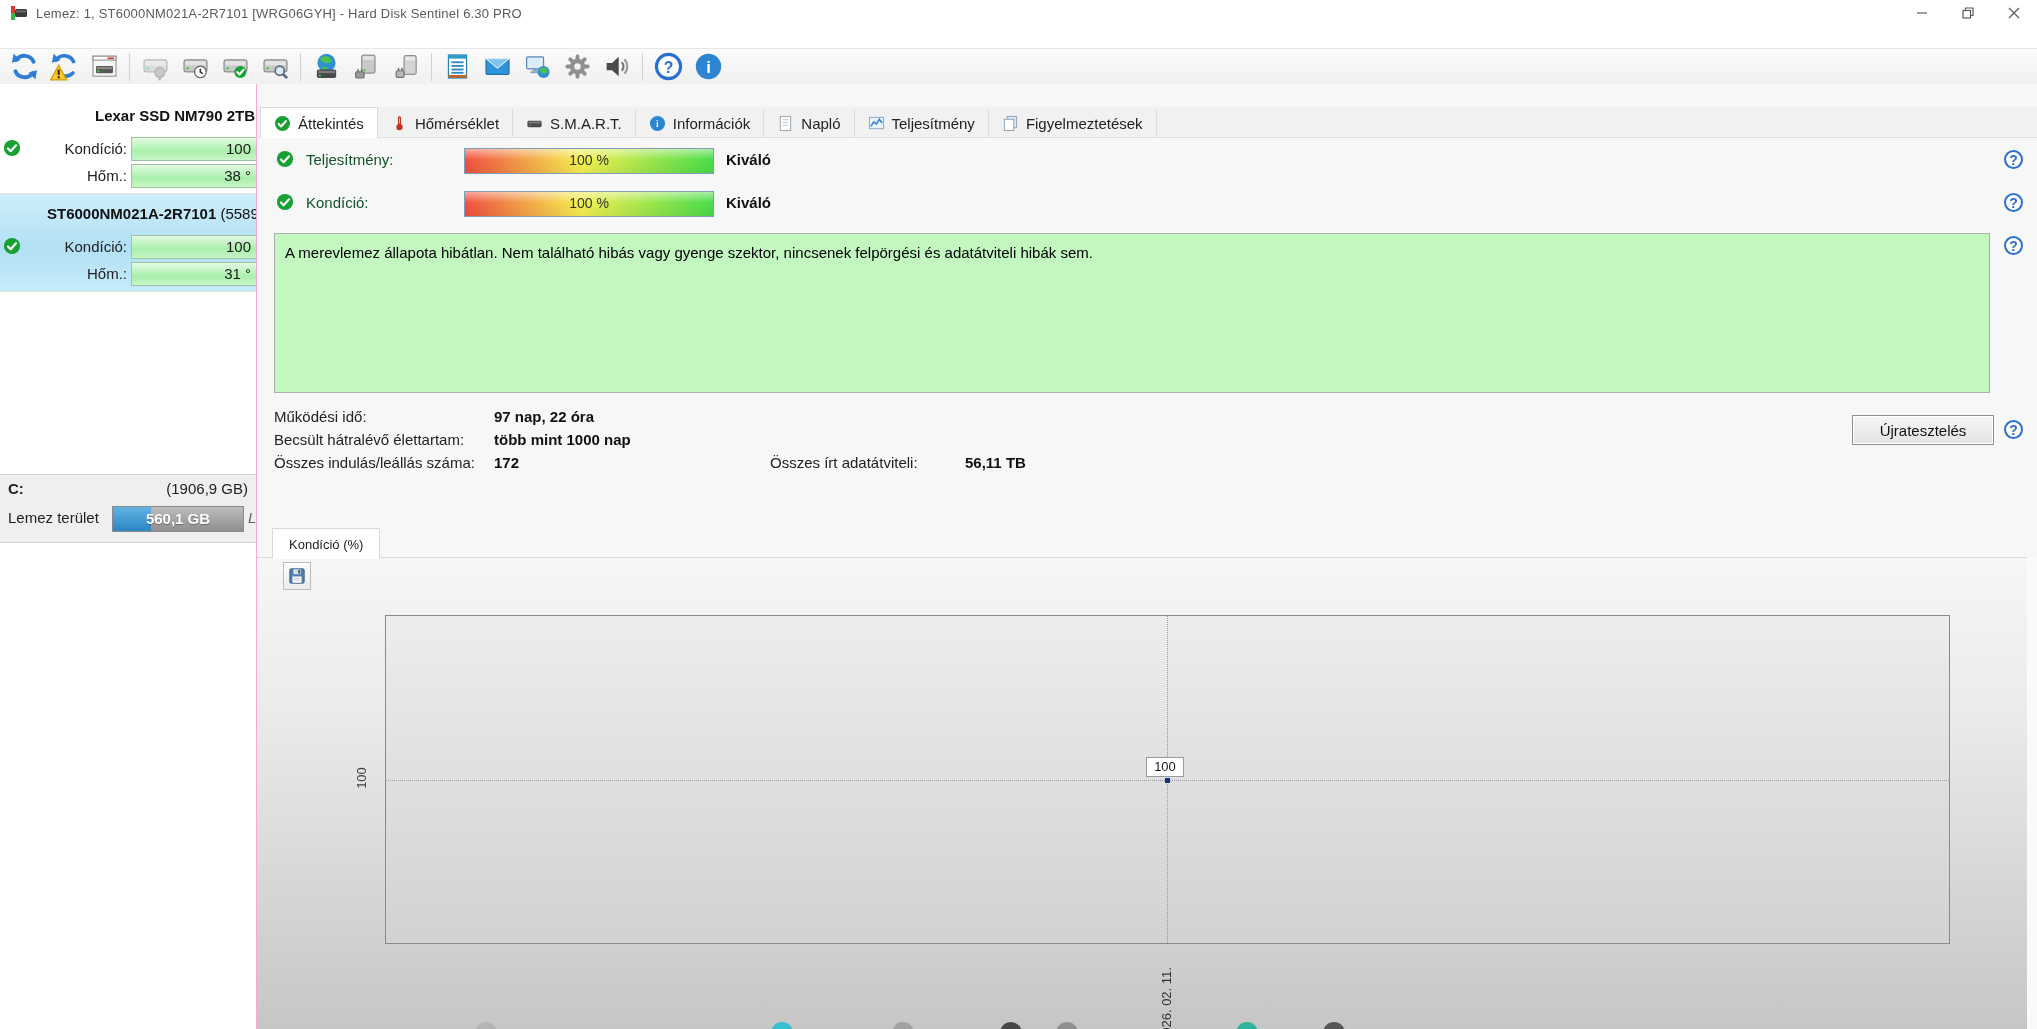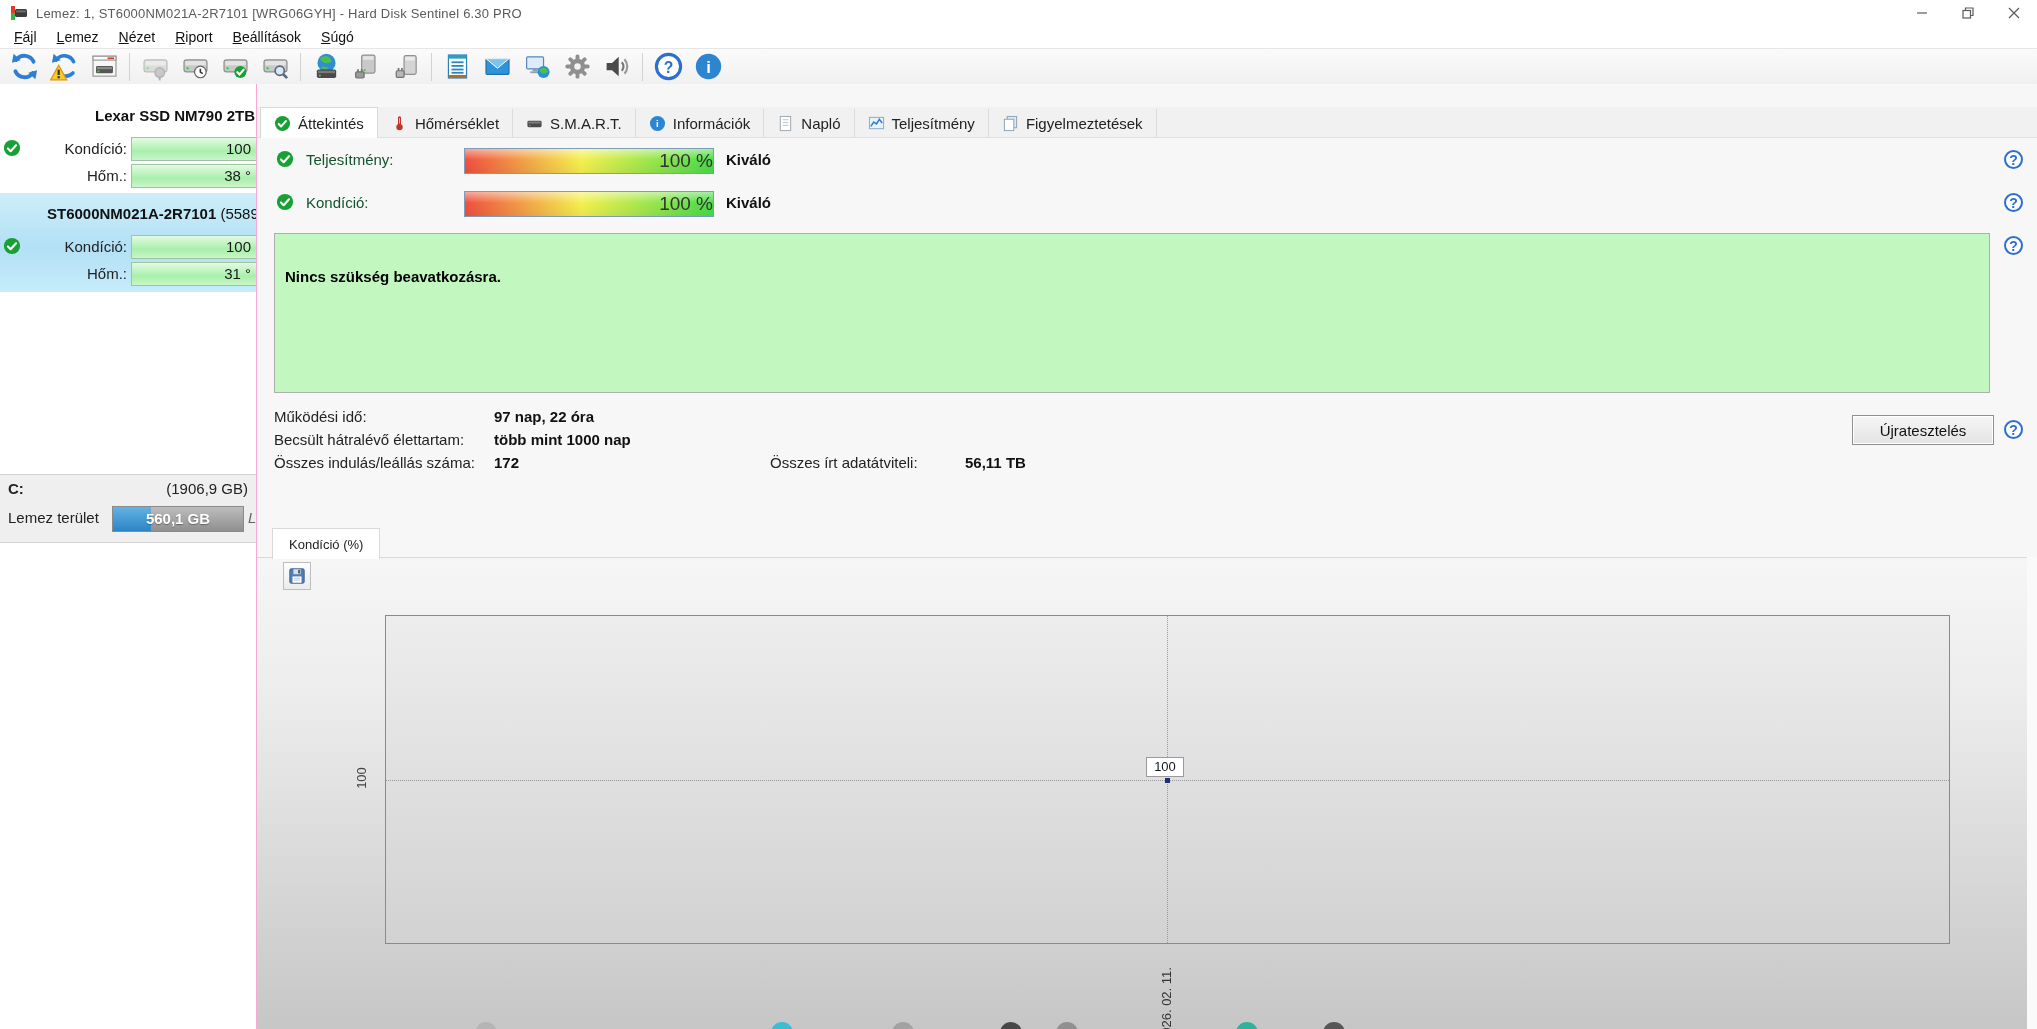--- a/index.html
+++ b/index.html
@@ -48,21 +48,21 @@
   .tab{display:flex;align-items:center;gap:7px;height:28px;padding:0 13px;font-size:15px;color:#222;
        background:#f1f1f1;border-right:1px solid #dcdcdc;white-space:nowrap;}
   .tab.active{height:30px;background:#fff;border:1px solid #d9d9d9;border-bottom:none;margin-bottom:-1px;text-align:right;}
   .tab svg{width:17px;height:17px;}
   .ov-row{position:absolute;height:26px;}
   .ov-chk{position:absolute;left:276px;width:18px;height:18px;}
   .ov-label{position:absolute;left:306px;font-size:15px;line-height:25px;color:#14532d;}
   .ov-bar{position:absolute;left:464px;width:248px;height:24px;border:1px solid #7f9db9;
           background:linear-gradient(180deg,rgba(255,255,255,.5),rgba(255,255,255,0) 45%,rgba(0,0,0,.05)),
                      linear-gradient(90deg,#f05040,#f5f050 47%,#49dd49);}
-  .ov-bar span{display:block;text-align:right;line-height:23px;font-size:19px;color:#333;}
+  .ov-bar span{display:block;text-align:center;line-height:23px;font-size:14px;color:#333;}
   .ov-rating{position:absolute;left:726px;font-size:15px;font-weight:bold;line-height:25px;color:#111;}
   .help-badge{position:absolute;width:19px;height:19px;border:2px solid #2b6fd0;border-radius:50%;background:#fdfdfd;
               display:flex;align-items:center;justify-content:center;font-size:14px;font-weight:bold;color:#2b6fd0;box-sizing:border-box;}
   .status-box{position:absolute;left:274px;top:233px;width:1716px;height:160px;background:#c2f7c0;border:1px solid #aeaeae;box-sizing:border-box;padding:10px 10px;font-size:15px;color:#000;}
   .status-line2{margin-top:24px;font-weight:bold;}
   .stat-label{position:absolute;font-size:15px;color:#222;white-space:nowrap;}
   .stat-value{position:absolute;font-size:15px;font-weight:bold;color:#111;white-space:nowrap;}
   .retest{position:absolute;left:1852px;top:415px;width:142px;height:30px;background:linear-gradient(#f6f6f6,#e3e3e3);
           border:1px solid #8f8f8f;box-shadow:inset 0 0 0 1px #fff;font-size:15px;color:#111;display:flex;align-items:center;justify-content:center;font-family:inherit;}
   .comment{position:absolute;left:274px;top:486px;width:1716px;height:26px;border-top:1px solid #ededed;border-bottom:1px solid #c9c9c9;
@@ -114,28 +114,20 @@
           </svg>
       </div>
       <div class="winbtn">
         <svg width="12" height="12" viewBox="0 0 12 12">
             <path d="M1 1l10 10M11 1L1 11"></path>
           </svg>
       </div>
     </div>
   </div>
 
-  <div class="menubar">
-    <span class="menu-item">Fájl</span>
-    <span class="menu-item">Lemez</span>
-    <span class="menu-item">Nézet</span>
-    <span class="menu-item">Riport</span>
-    <span class="menu-item">Beállítások</span>
-    <span class="menu-item">Súgó</span>
-  </div>
 
   <div class="toolbar">
     <div class="tbtn">
       <svg viewBox="0 0 24 24">
         <path d="M19.5 8A8.3 8.3 0 0 0 5.2 6.6" stroke="#2e7fd4" stroke-width="3.2" fill="none" stroke-linecap="round"></path>
         <polygon points="3,1.5 8.8,6.8 1.6,8.8" fill="#2e7fd4"></polygon>
         <path d="M4.5 16a8.3 8.3 0 0 0 14.3 1.4" stroke="#2e7fd4" stroke-width="3.2" fill="none" stroke-linecap="round"></path>
         <polygon points="21,22.5 15.2,17.2 22.4,15.2" fill="#2e7fd4"></polygon>
       </svg>
     </div>
@@ -435,21 +427,21 @@
       <span>?</span>
     </div>
   <div class="help-badge" style="left:2004px;top:236px;">
       <span>?</span>
     </div>
   <div class="help-badge" style="left:2004px;top:420px;">
       <span>?</span>
     </div>
 
   <div class="status-box">
-    <div class="status-line2">Nincs szükség beavatkozásra.</div>
+    <div>A merevlemez állapota hibátlan. Nem található hibás vagy gyenge szektor, nincsenek felpörgési és adatátviteli hibák sem.</div>
   </div>
 
   <span class="stat-label" style="left:274px;top:408px;">Működési idő:</span>
   <span class="stat-value" style="left:494px;top:408px;">97 nap, 22 óra</span>
   <span class="stat-label" style="left:274px;top:431px;">Becsült hátralévő élettartam:</span>
   <span class="stat-value" style="left:494px;top:431px;">több mint 1000 nap</span>
   <span class="stat-label" style="left:274px;top:454px;">Összes indulás/leállás száma:</span>
   <span class="stat-value" style="left:494px;top:454px;">172</span>
   <span class="stat-label" style="left:770px;top:454px;">Összes írt adatátviteli:</span>
   <span class="stat-value" style="left:965px;top:454px;">56,11 TB</span>

